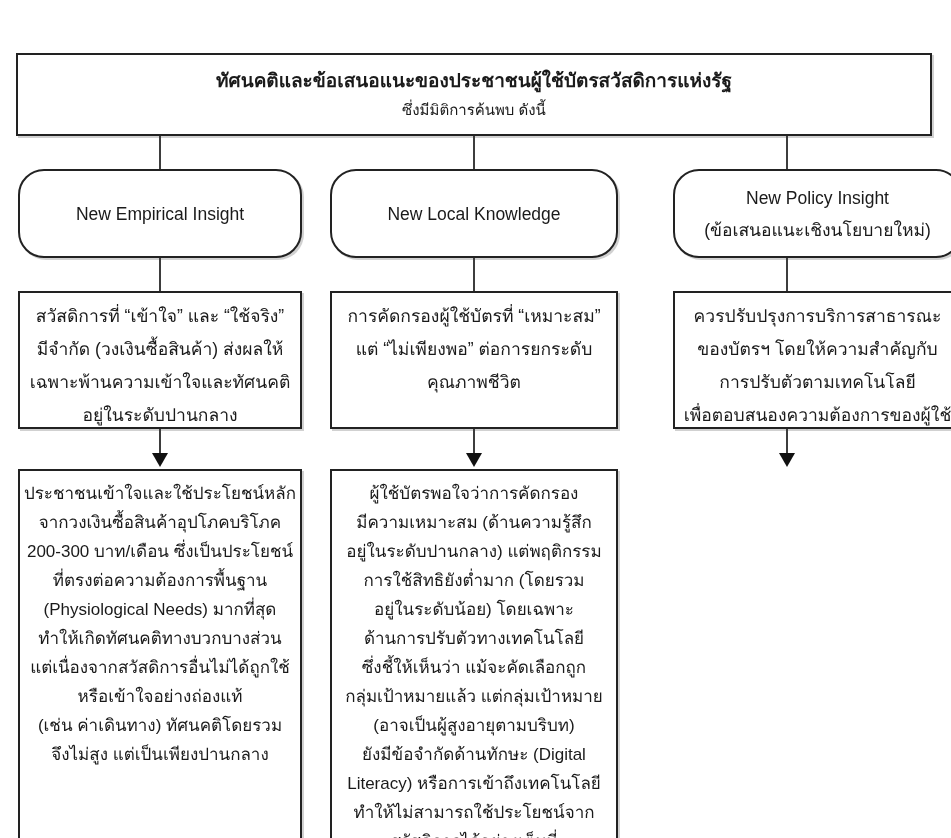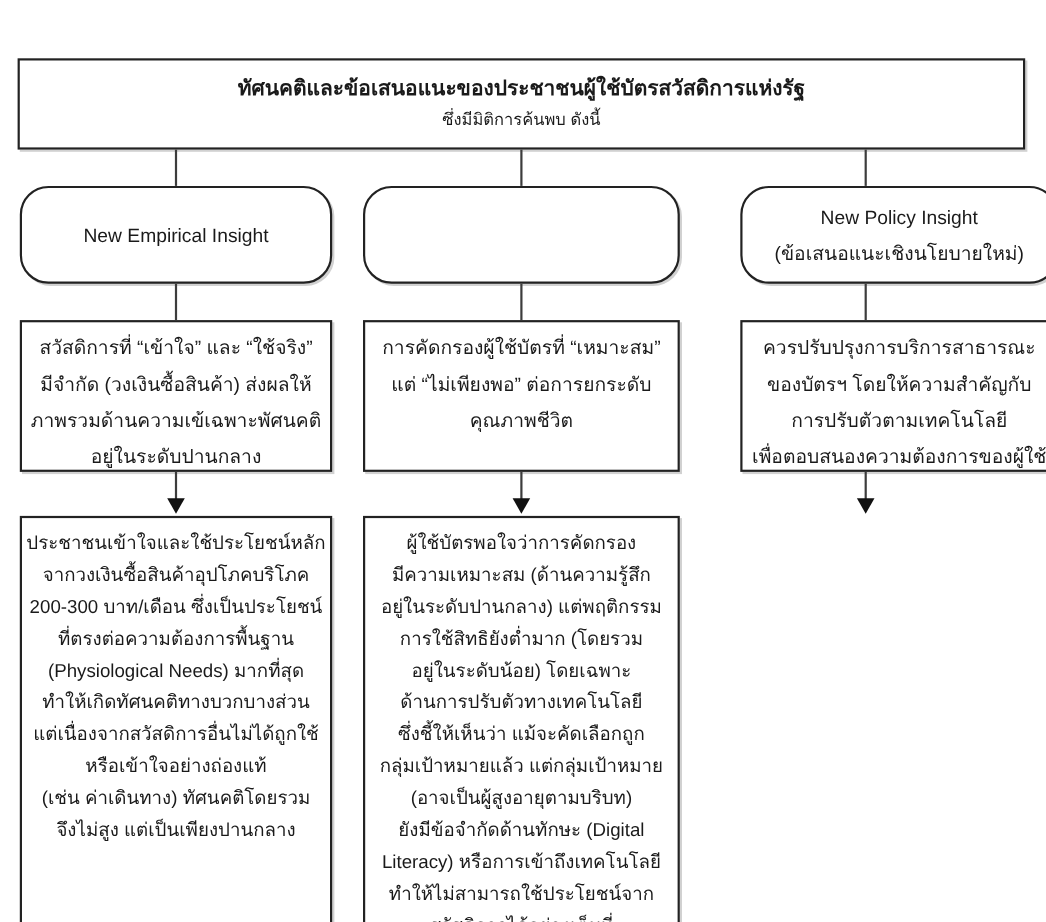--- a/index.html
+++ b/index.html
@@ -87,33 +87,34 @@
   </div>
 
   <div class="vline v-title x1"></div>
   <div class="vline v-title x2"></div>
   <div class="vline v-title x3"></div>
 
   <div class="box header-box col1">
     <div>New Empirical Insight</div>
   </div>
   <div class="box header-box col2">
+    <div>New Local Knowledge</div>
   </div>
   <div class="box header-box col3">
     <div>New Policy Insight</div>
     <div>(ข้อเสนอแนะเชิงนโยบายใหม่)</div>
   </div>
 
   <div class="vline v-head x1"></div>
   <div class="vline v-head x2"></div>
   <div class="vline v-head x3"></div>
 
   <div class="box mid-box col1">สวัสดิการที่ “เข้าใจ” และ “ใช้จริง”
 มีจำกัด (วงเงินซื้อสินค้า) ส่งผลให้
-ภาพรวมด้านความเข้เฉพาะพัศนคติ
+เฉพาะพ้านความเข้าใจและทัศนคติ
 อยู่ในระดับปานกลาง</div>
   <div class="box mid-box col3">ควรปรับปรุงการบริการสาธารณะ
 ของบัตรฯ โดยให้ความสำคัญกับ
 การปรับตัวตามเทคโนโลยี
 เพื่อตอบสนองความต้องการของผู้ใช้</div>
   <div class="box mid-box col2">การคัดกรองผู้ใช้บัตรที่ “เหมาะสม”
 แต่ “ไม่เพียงพอ” ต่อการยกระดับ
 คุณภาพชีวิต</div>
 
   <div class="vline v-stem x1"></div>

